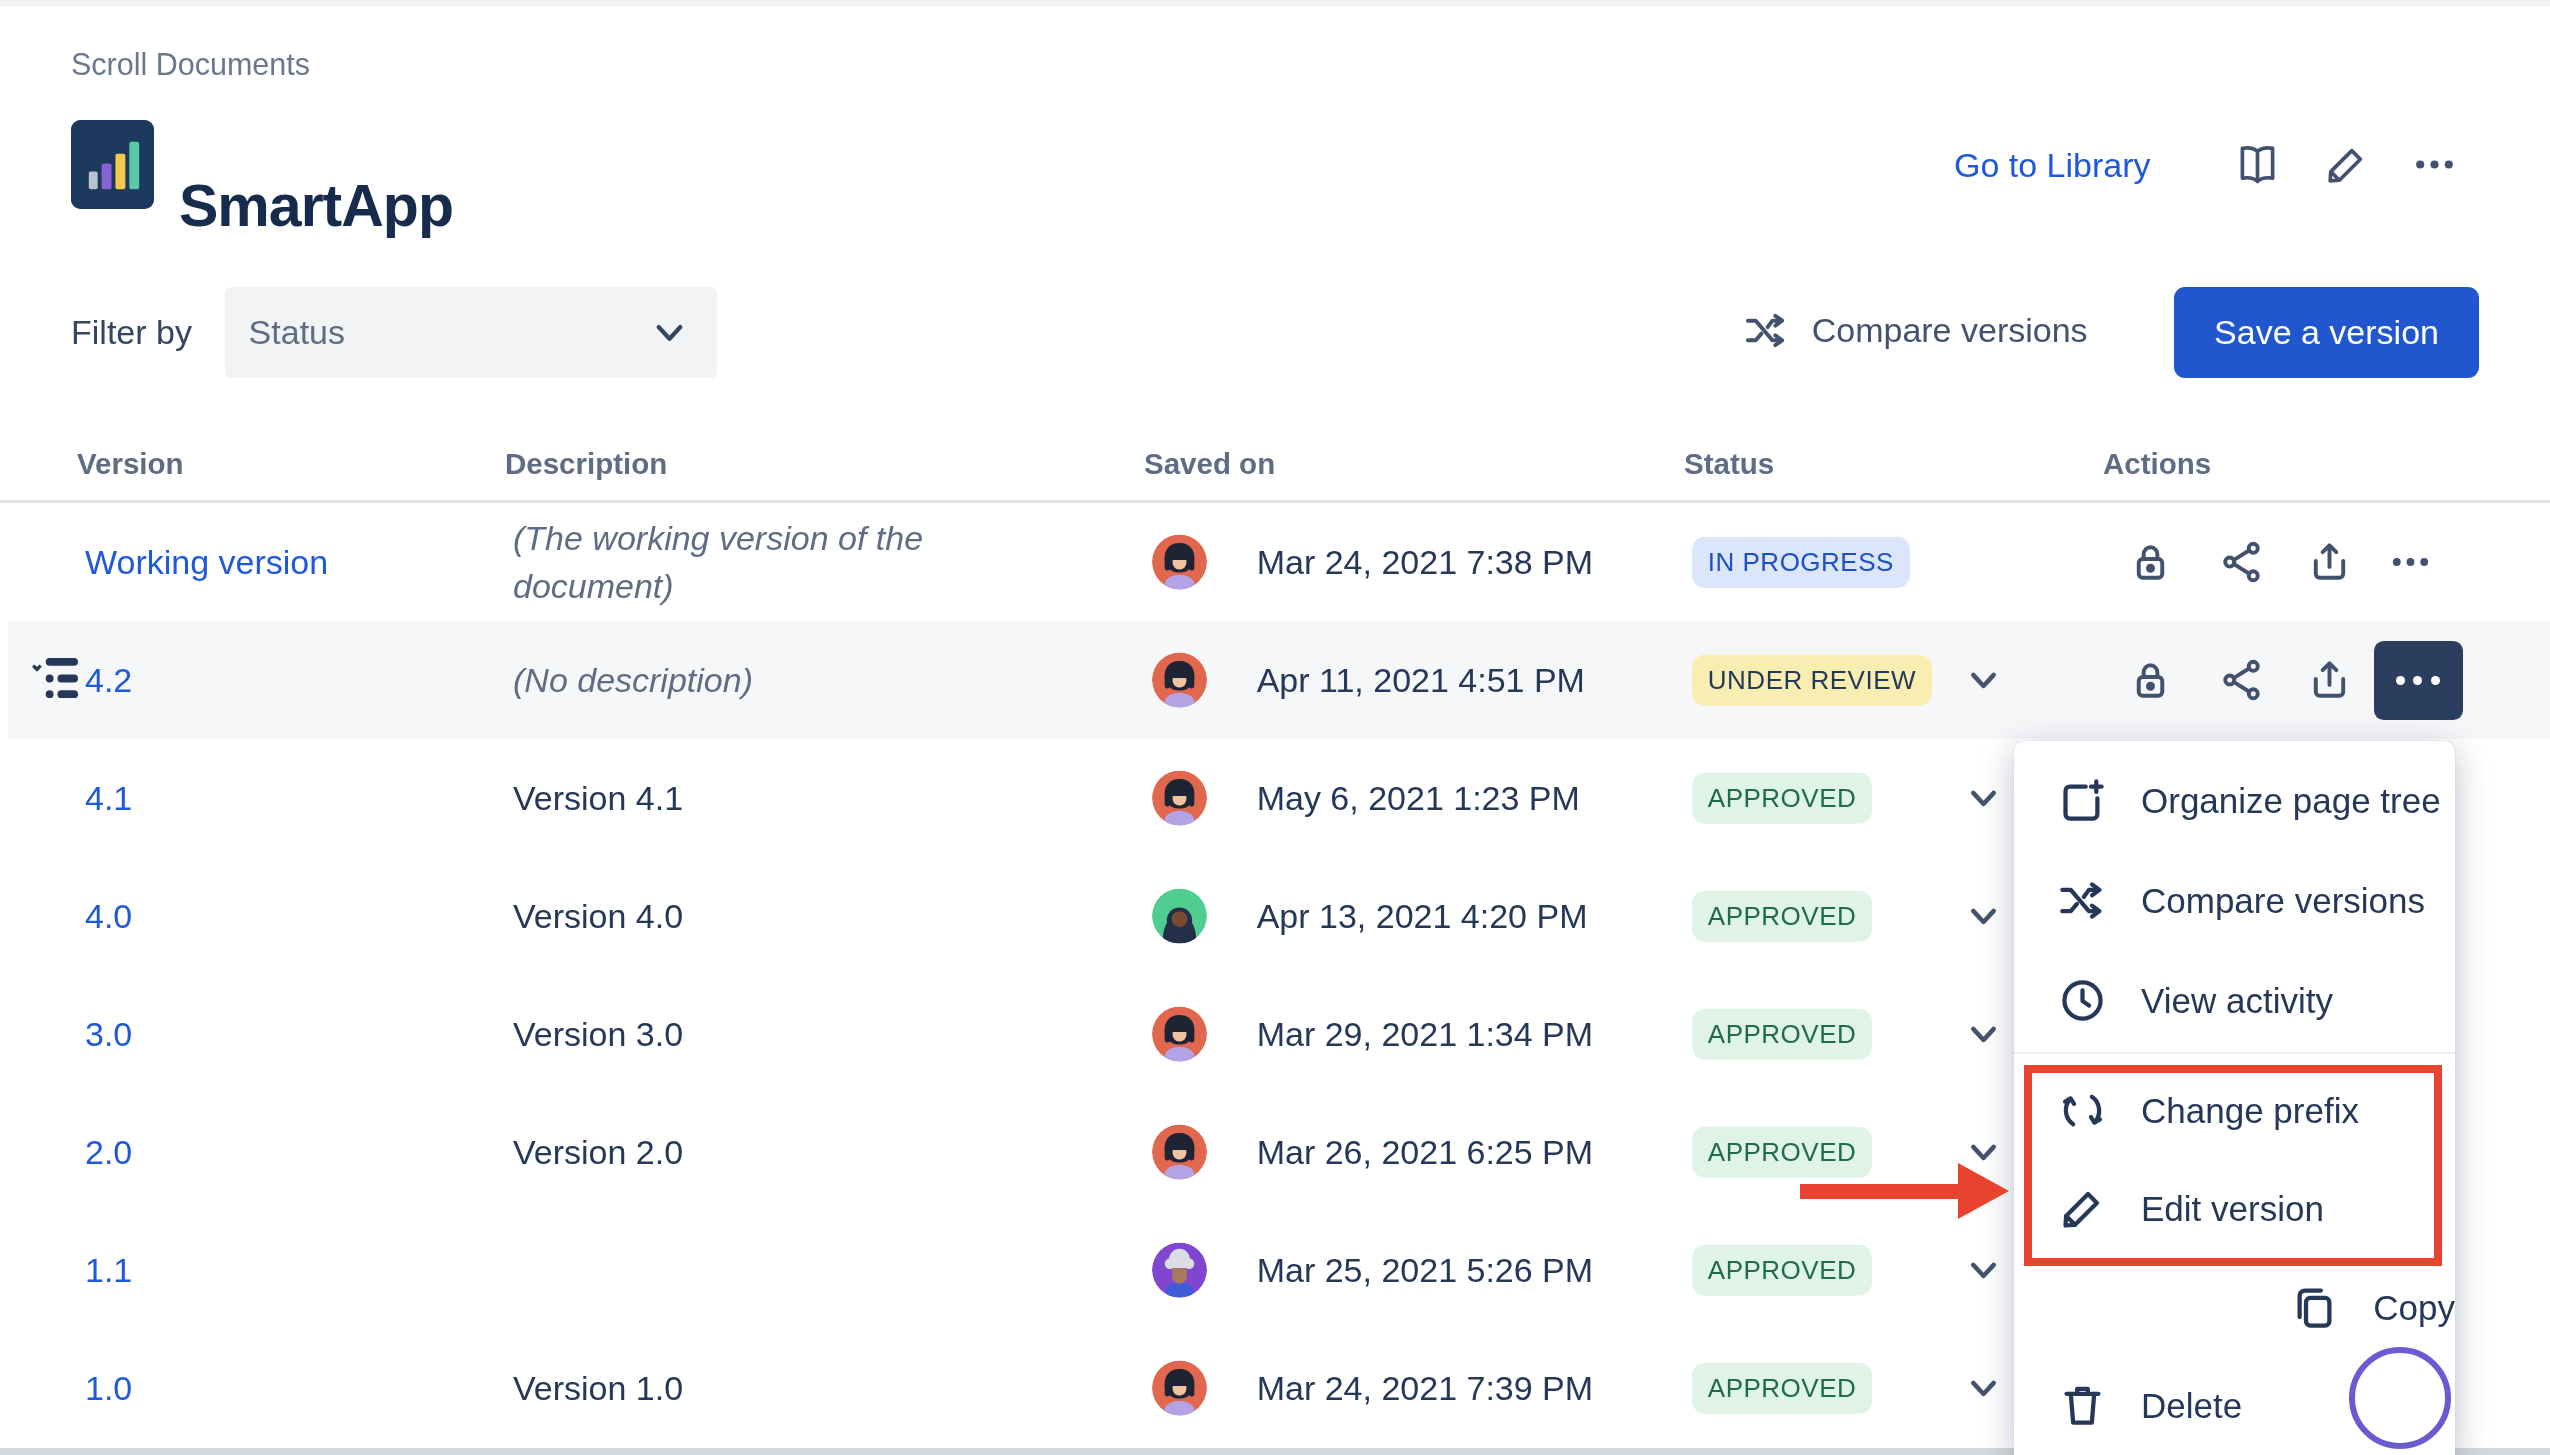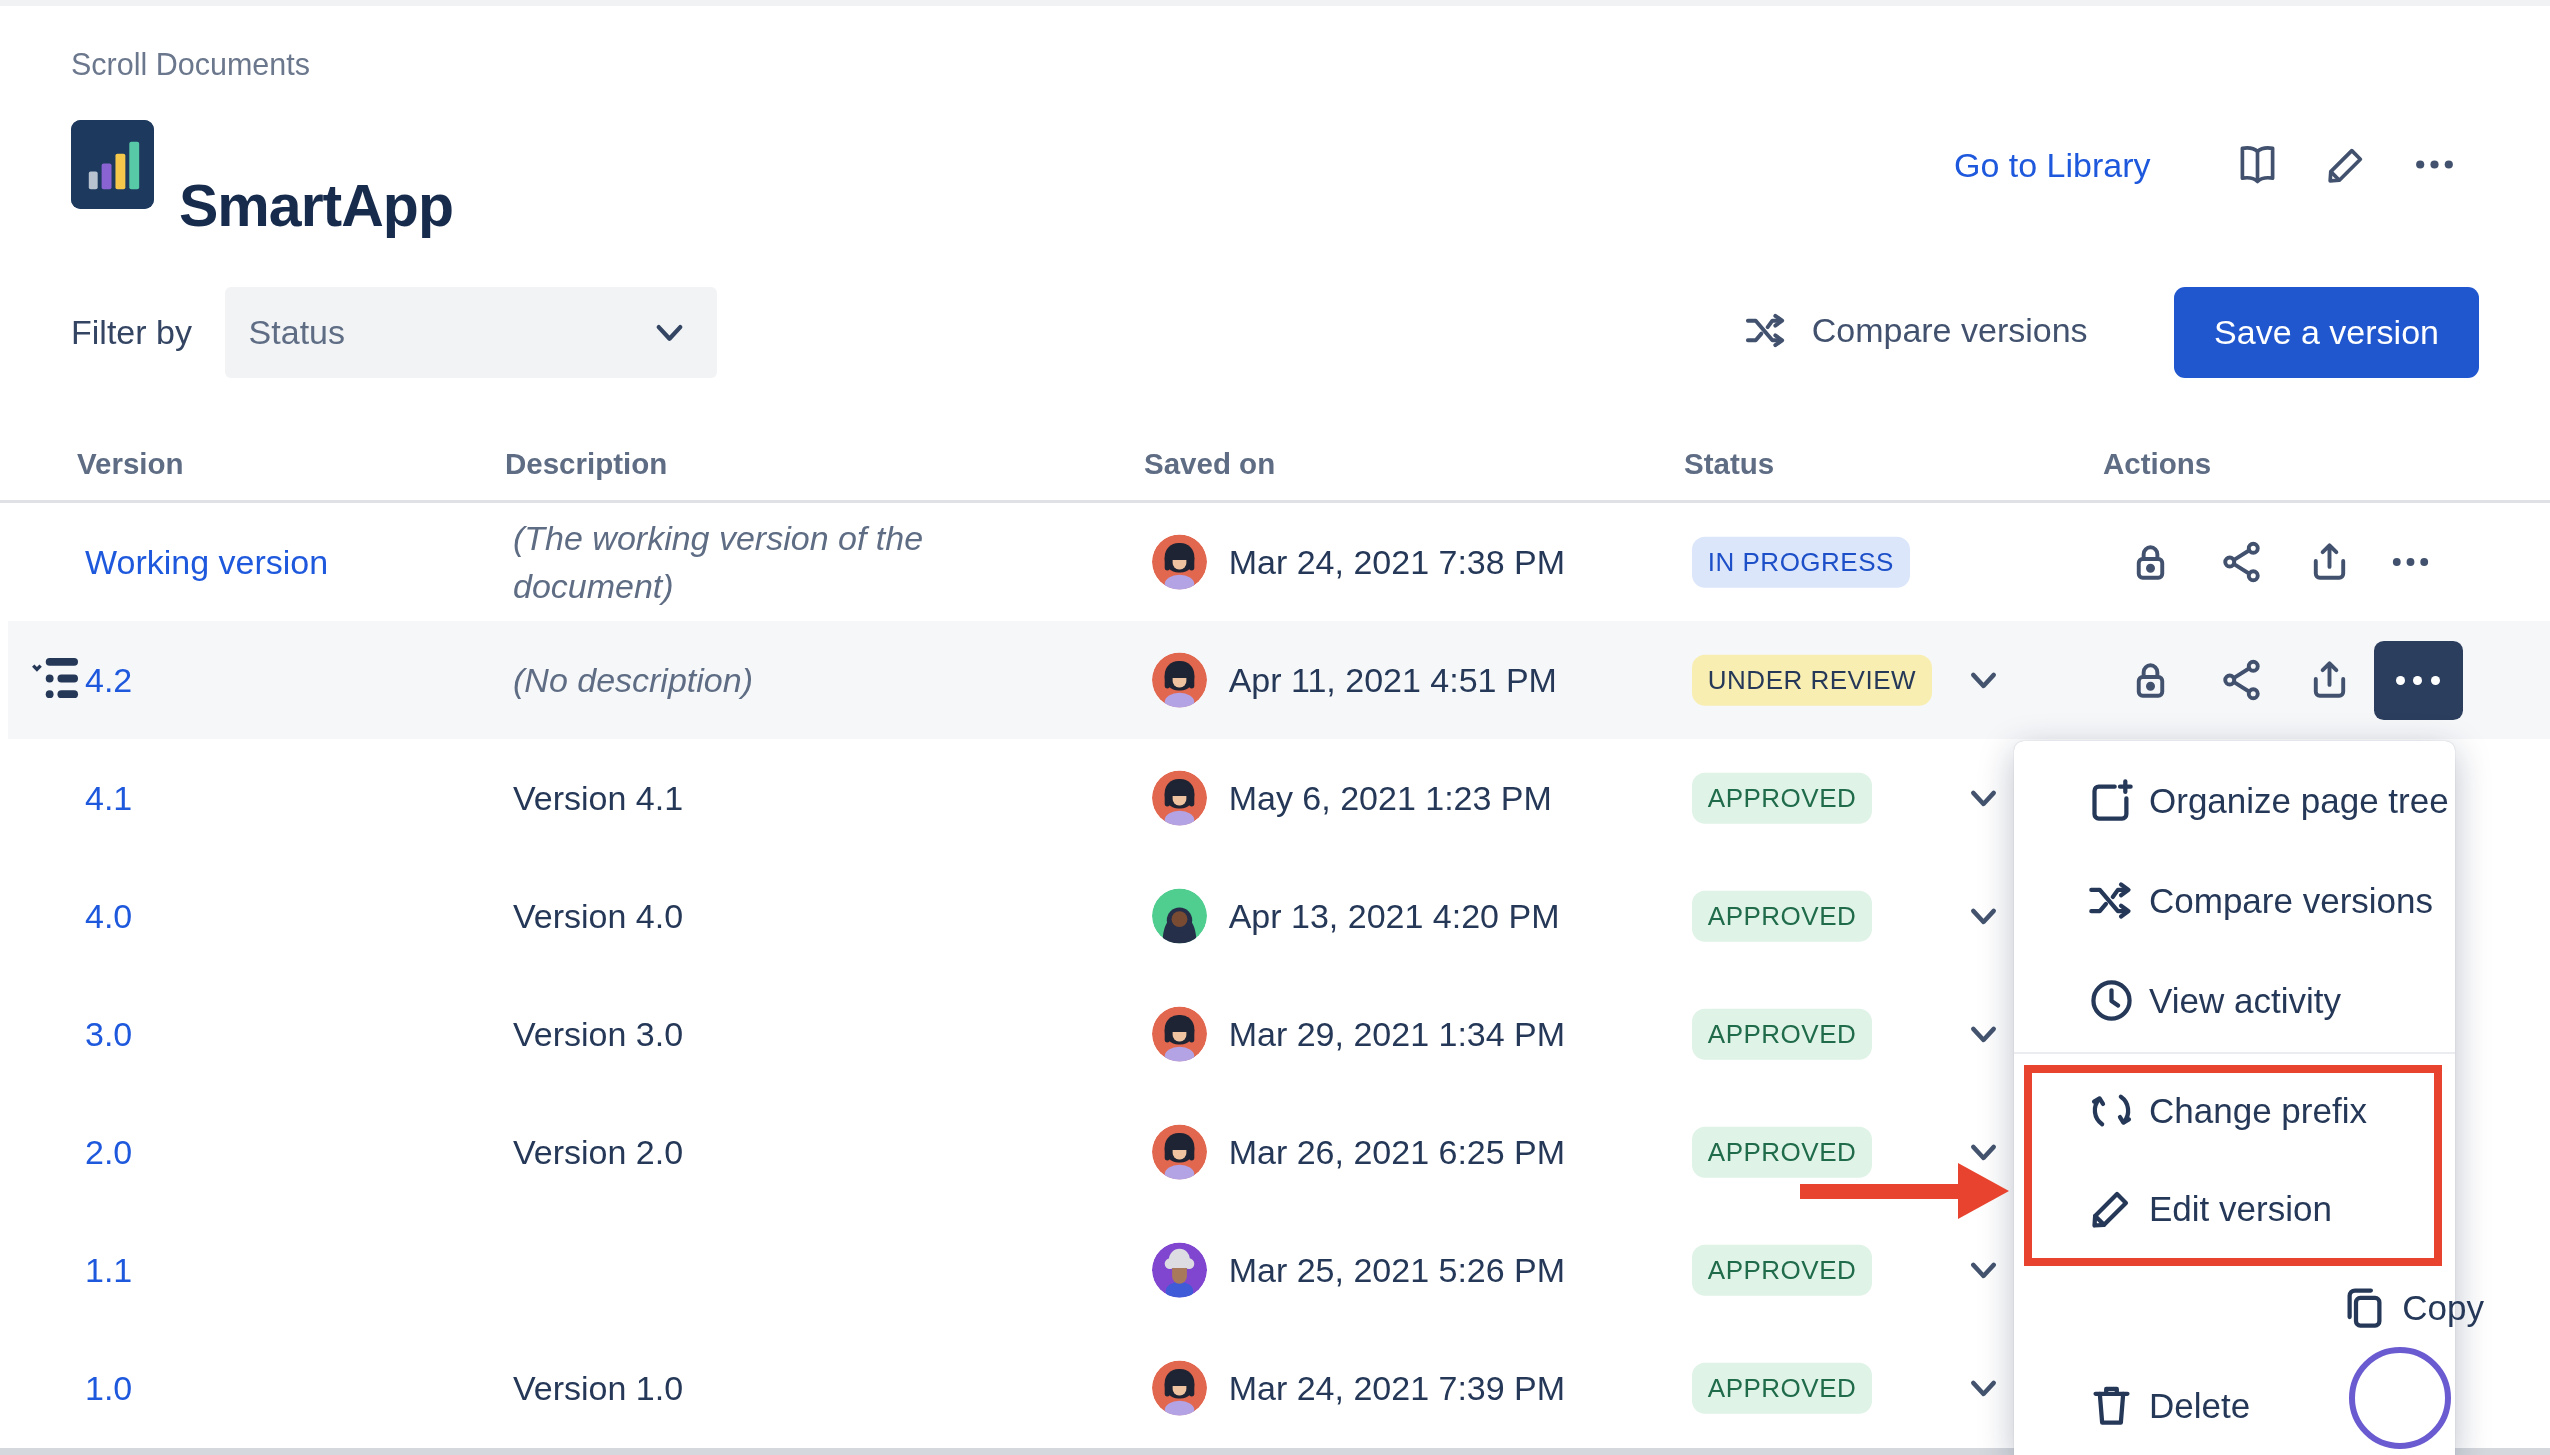--- a/index.html
+++ b/index.html
@@ -37,39 +37,39 @@
   .rows{position:absolute;left:0;top:503px;width:2550px;padding-left:8px;}
   .row{position:relative;width:2550px;height:118px;background:#fff;}
   .row.active{background:#f6f7f9;}
   .row .tree{position:absolute;left:22.6px;top:35px;width:51px;height:45px;display:none;}
   .row.has-tree .tree{display:block;}
   .row .ver{position:absolute;left:77px;top:50%;transform:translateY(-50%);font-size:34px;font-weight:500;color:#1d58dd;text-decoration:none;cursor:pointer;}
   .row .desc{position:absolute;left:505px;top:50%;transform:translateY(-50%);width:482px;font-size:34px;line-height:48px;color:#253858;}
   .row .desc.muted{color:#5e6c84;font-style:italic;}
   .row .saved{position:absolute;left:1144px;top:50%;transform:translateY(-50%);display:flex;align-items:center;gap:21.7px;}
   .avatar{width:55px;height:55px;border-radius:50%;overflow:hidden;flex:0 0 auto;}
-  .row .date{font-size:34px;color:#253858;}
+  .row .date{font-size:34px;color:#253858;margin-left:28px;}
   .badge{position:absolute;left:1684px;top:50%;transform:translateY(-50%);font-size:26px;font-weight:400;letter-spacing:0.5px;
          padding:9.8px 15.8px;border-radius:13px;white-space:nowrap;}
   .row .schev{position:absolute;left:1955px;top:50%;transform:translateY(-50%);width:41px;height:41px;color:#44546f;display:none;cursor:pointer;}
   .row.has-chev .schev{display:block;}
   .acticons{position:absolute;left:0;top:0;width:100%;height:100%;display:none;}
   .row.show-actions .acticons{display:block;}
   .aic{position:absolute;top:50%;transform:translateY(-50%);width:47px;height:47px;color:#42526e;cursor:pointer;}
   .aic svg{width:47px;height:47px;}
   .aic.lock{left:2119px;}.aic.share{left:2210px;}.aic.upload{left:2298px;}.aic.dots{left:2379px;}
   .dark-btn{position:absolute;left:2366px;top:19.7px;width:89px;height:79px;background:#2c3e5e;border-radius:9.8px;display:none;cursor:pointer;}
   .row.menu-open .dark-btn{display:block;}
   .dark-btn .dot{position:absolute;top:35px;width:8.9px;height:8.9px;border-radius:50%;background:#fff;}
   .dark-btn .dot:nth-child(1){left:21.7px;}.dark-btn .dot:nth-child(2){left:39px;}.dark-btn .dot:nth-child(3){left:57px;}
 
   
   .menu{position:absolute;left:2014px;top:741px;width:441px;height:714px;background:#fff;border-radius:9.8px 9.8px 0 0;
         box-shadow:0 9.8px 35px rgba(9,30,66,.28),0 0 1px rgba(9,30,66,.3);z-index:5;}
-  .mitem{position:absolute;left:0;width:441px;height:75px;display:flex;align-items:center;gap:12px;padding-left:43px;box-sizing:border-box;cursor:pointer;margin-left:29px;}
+  .mitem{position:absolute;left:0;width:441px;height:75px;display:flex;align-items:center;gap:33px;padding-left:43px;box-sizing:border-box;cursor:pointer;}
   .mitem svg{width:51px;height:51px;flex:0 0 auto;color:#253858;}
   .mitem .mlabel{font-size:35px;color:#253858;}
   .mdivider{position:absolute;left:0;top:311px;width:441px;height:2px;background:#ebecf0;}
 
   
   .red-box{position:absolute;left:2024px;top:1065px;width:418px;height:201px;border:8.9px solid #e8432e;box-sizing:border-box;z-index:6;}
   .arrow-shaft{position:absolute;left:1800px;top:1184px;width:163px;height:14.8px;background:#e8432e;z-index:6;}
   .arrow-head{position:absolute;left:1958px;top:1163px;width:0;height:0;border-left:51px solid #e8432e;
               border-top:28.6px solid transparent;border-bottom:28.6px solid transparent;z-index:6;}
   .purple-circle{position:absolute;left:2349px;top:1347px;width:102px;height:102px;border:6.9px solid #6a5bd1;border-radius:50%;

